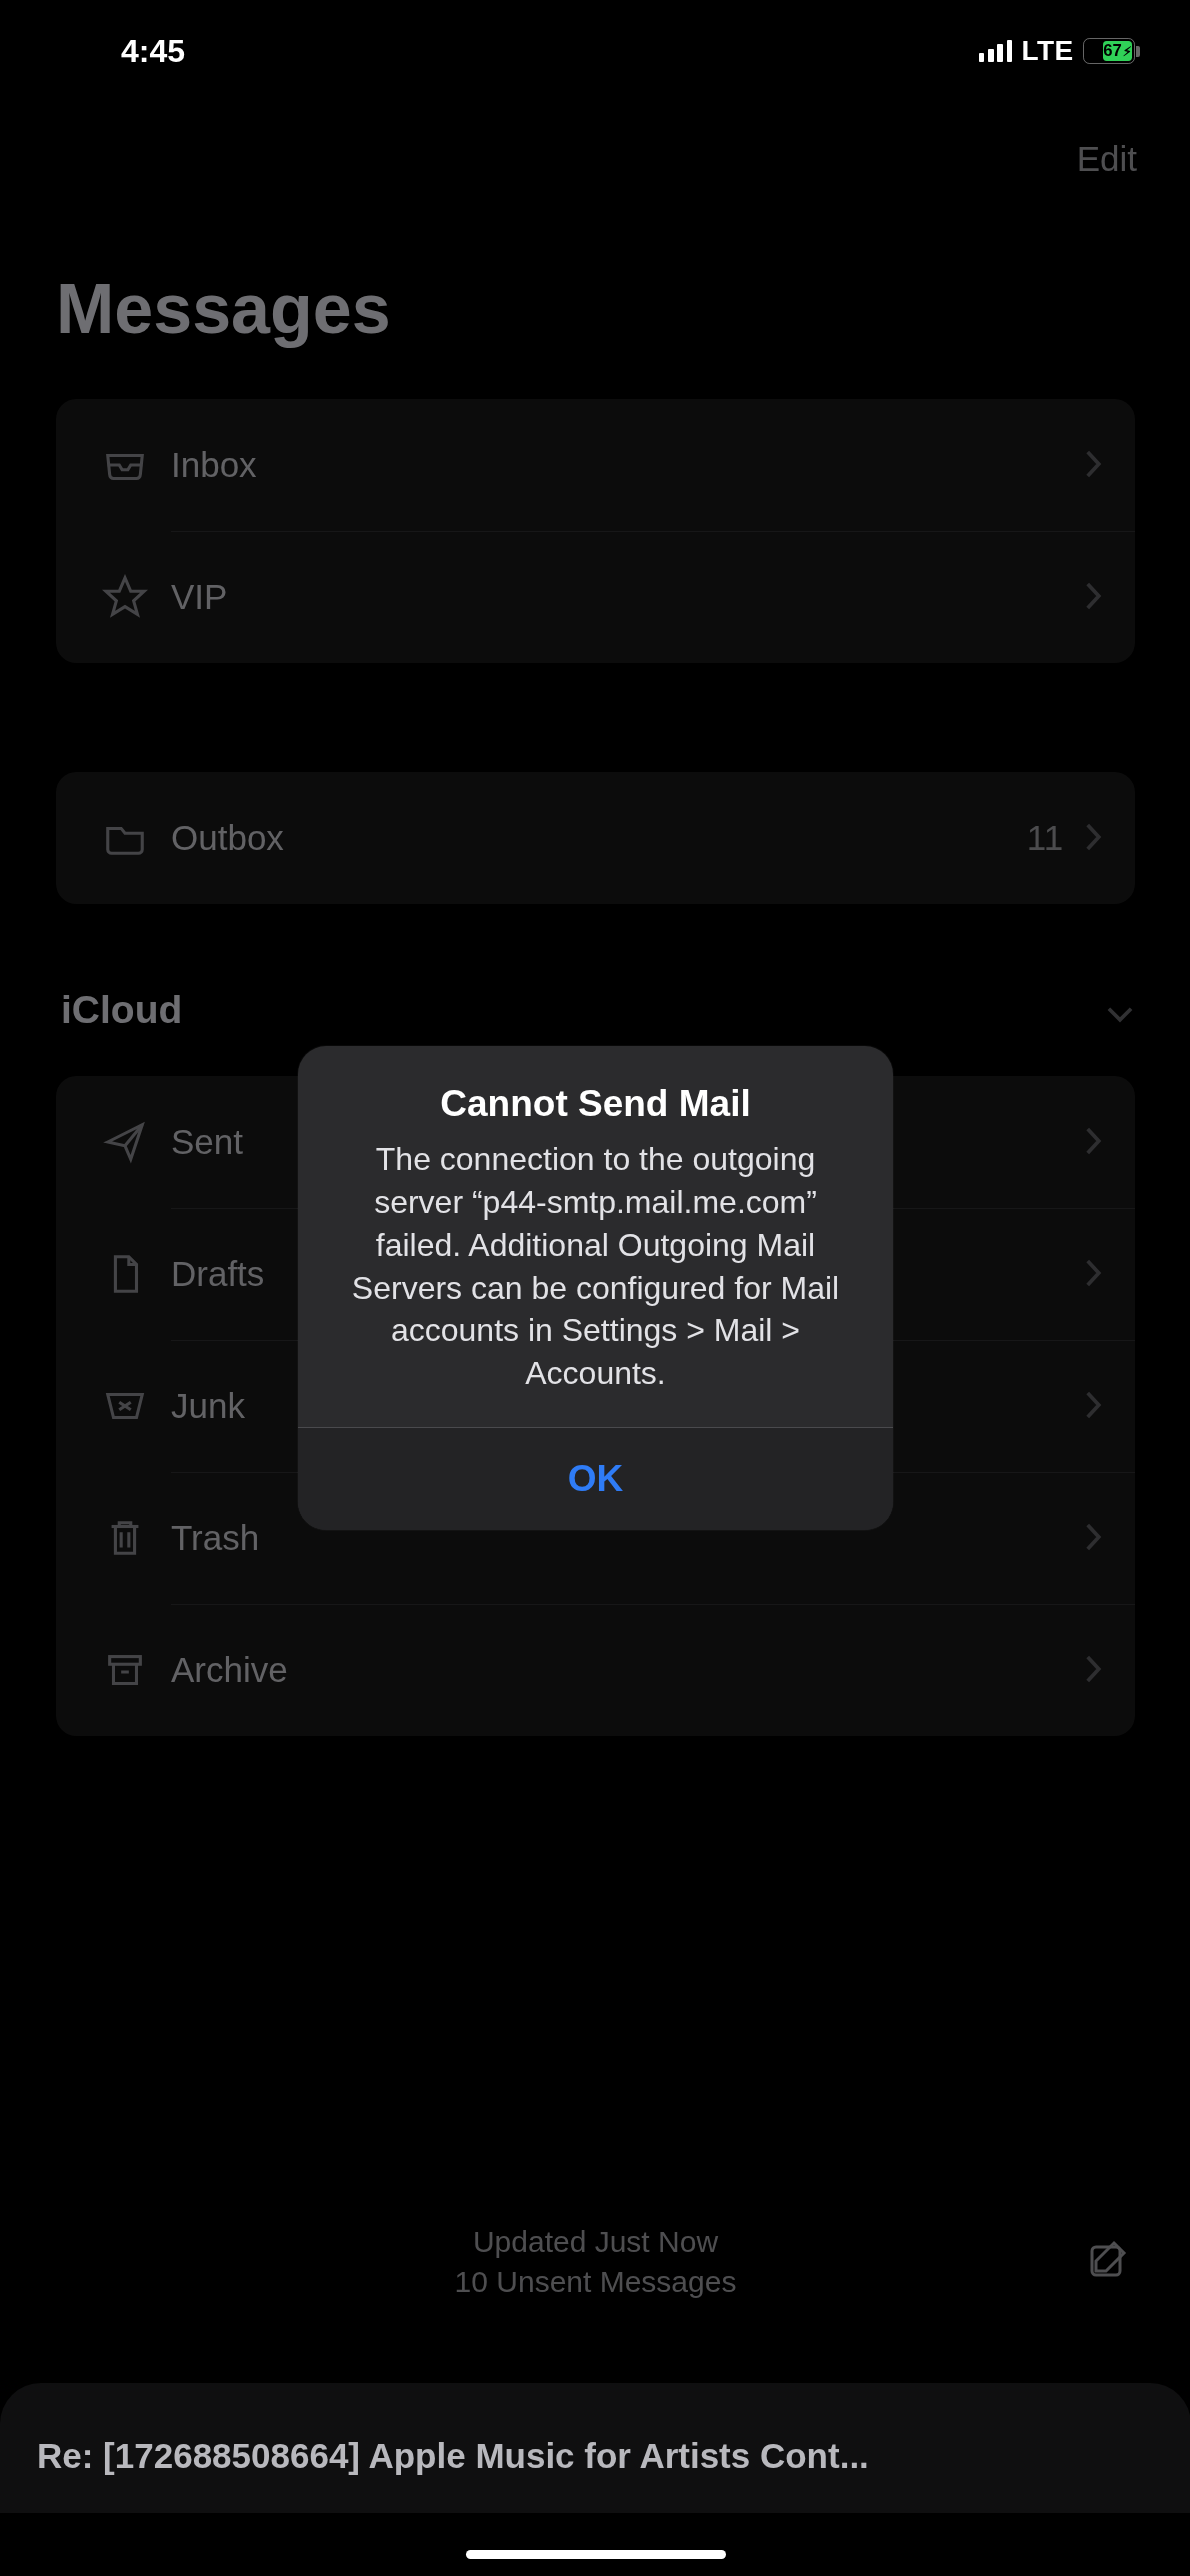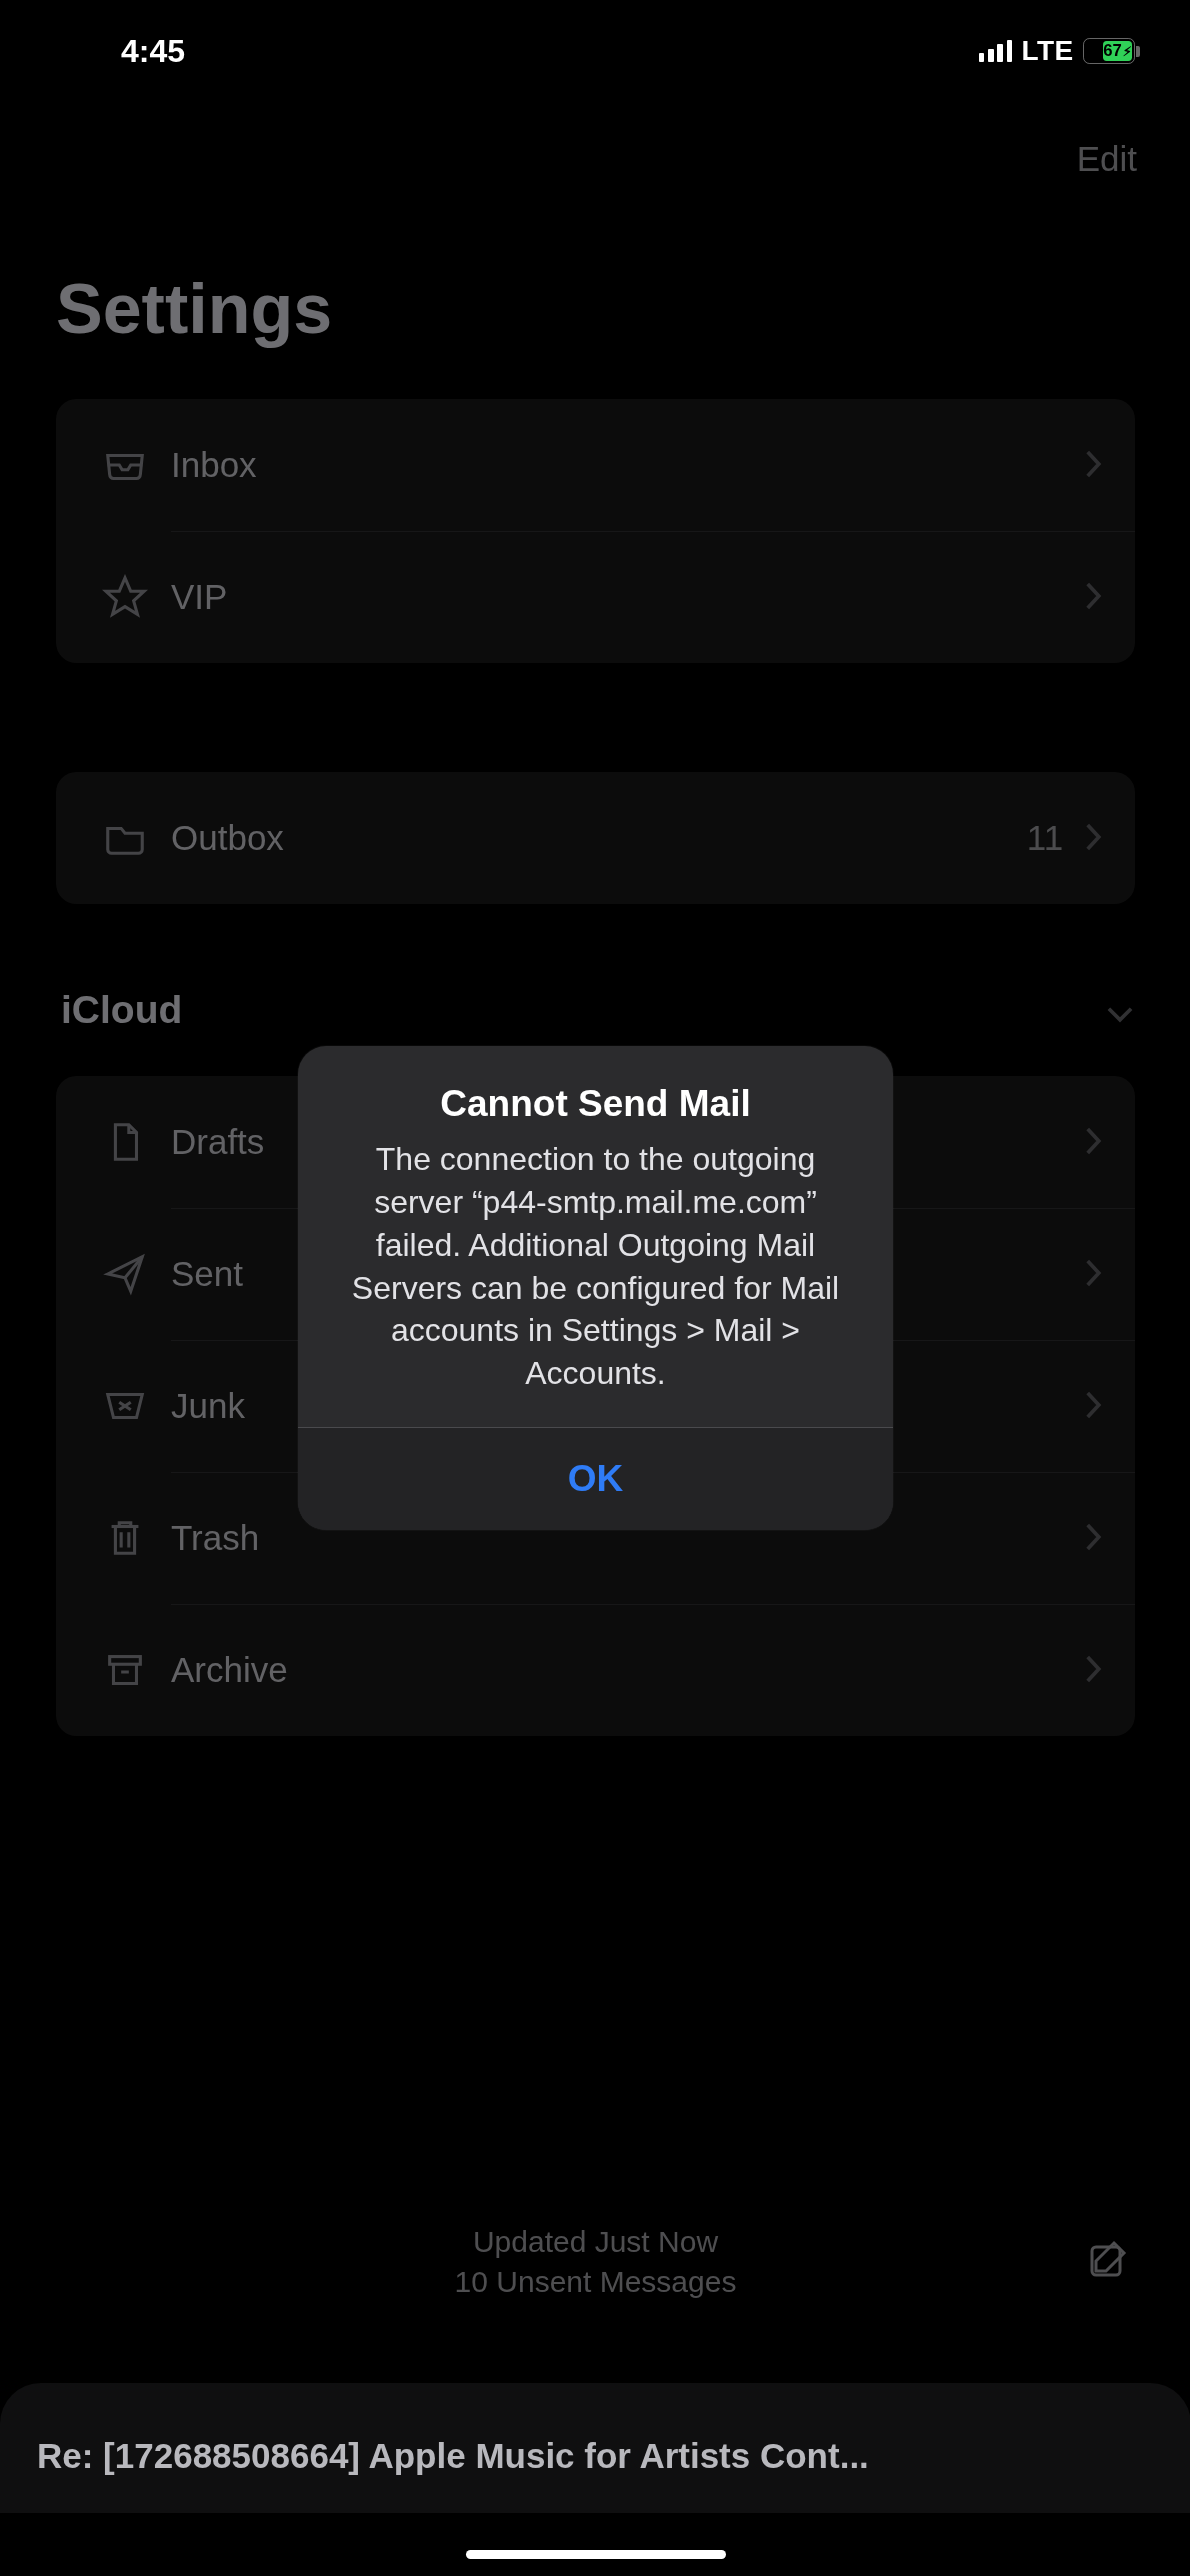--- a/index.html
+++ b/index.html
@@ -174,21 +174,21 @@
         <div class="battery-fill" id="battery-fill" style="width: 67%; margin-left: 17px;">
           <span>67</span>
             <span class="bolt">⚡︎</span>
         </div>
       </div>
     </div>
   </div>
 
   <div class="nav-bar">Edit</div>
 
-  <div class="page-title">Settings</div>
+  <div class="page-title">Messages</div>
 
   <div class="group group-1">
     <div class="row">
       <div class="row-icon">
         <svg viewBox="0 0 48 48">
             <path d="M6 14h36l-2 20a4 4 0 0 1-4 4H12a4 4 0 0 1-4-4L6 14z"></path>
             <path d="M6 24h12l3 5h6l3-5h12"></path>
           </svg>
       </div>
       <div class="row-label">Inbox</div>
@@ -236,39 +236,39 @@
       <svg viewBox="0 0 32 20">
           <polyline points="4,4 16,16 28,4"></polyline>
         </svg>
     </span>
   </div>
 
   <div class="group group-3">
     <div class="row">
       <div class="row-icon">
         <svg viewBox="0 0 48 48">
+            <path d="M6 24 42 6 30 42 24 28 6 24z"></path>
+            <path d="M24 28 42 6"></path>
+          </svg>
+      </div>
+      <div class="row-label">Sent</div>
+      <div class="chevron">
+        <svg viewBox="0 0 20 34">
+            <polyline points="4,4 16,17 4,30"></polyline>
+          </svg>
+      </div>
+    </div>
+    <div class="row">
+      <div class="row-icon">
+        <svg viewBox="0 0 48 48">
             <path d="M14 6h14l8 8v28H14z"></path>
             <path d="M28 6v8h8"></path>
           </svg>
       </div>
       <div class="row-label">Drafts</div>
-      <div class="chevron">
-        <svg viewBox="0 0 20 34">
-            <polyline points="4,4 16,17 4,30"></polyline>
-          </svg>
-      </div>
-    </div>
-    <div class="row">
-      <div class="row-icon">
-        <svg viewBox="0 0 48 48">
-            <path d="M6 24 42 6 30 42 24 28 6 24z"></path>
-            <path d="M24 28 42 6"></path>
-          </svg>
-      </div>
-      <div class="row-label">Sent</div>
       <div class="chevron">
         <svg viewBox="0 0 20 34">
             <polyline points="4,4 16,17 4,30"></polyline>
           </svg>
       </div>
     </div>
     <div class="row">
       <div class="row-icon">
         <svg viewBox="0 0 48 48">
             <path d="M6 12h36l-6 24H12z"></path>

